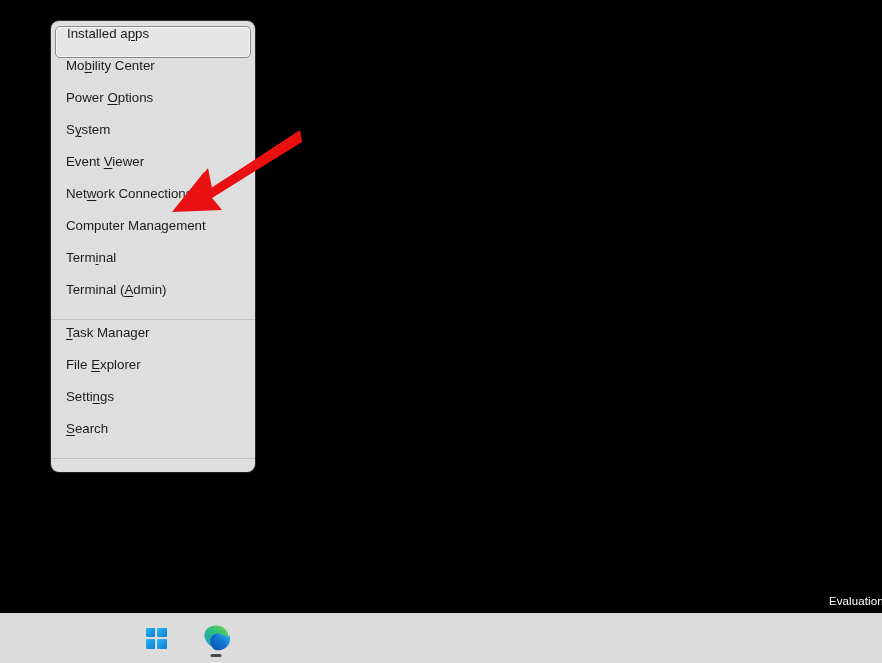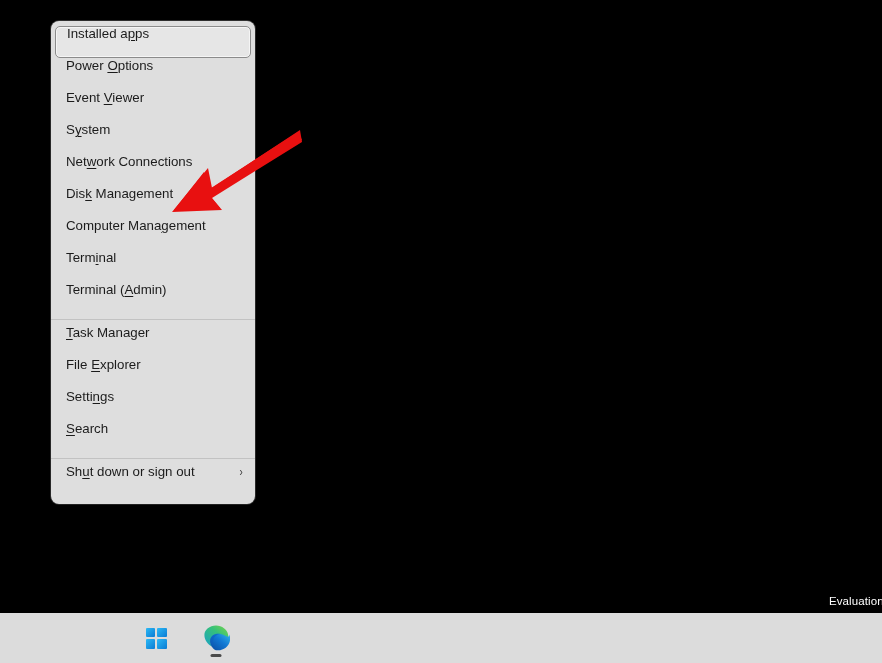--- a/index.html
+++ b/index.html
@@ -174,35 +174,35 @@
 
 <div id="desktop"></div>
 
 <div id="watermark">Evaluation copy</div>
 
 <div id="quick-menu">
     <div class="menu-item focused">
       <span class="label">Installed a<span class="accel">p</span>ps</span>
     </div>
     <div class="menu-item">
+      <span class="label">Mo<span class="accel">b</span>ility Center</span>
+    </div>
+    <div class="menu-item">
       <span class="label">Power <span class="accel">O</span>ptions</span>
     </div>
     <div class="menu-item">
+      <span class="label">S<span class="accel">y</span>stem</span>
+    </div>
+    <div class="menu-item">
       <span class="label">Event <span class="accel">V</span>iewer</span>
     </div>
     <div class="menu-item">
-      <span class="label">S<span class="accel">y</span>stem</span>
-    </div>
-    <div class="menu-item">
       <span class="label">Net<span class="accel">w</span>ork Connections</span>
     </div>
     <div class="menu-item">
-      <span class="label">Dis<span class="accel">k</span> Management</span>
-    </div>
-    <div class="menu-item">
       <span class="label">Computer Mana<span class="accel">g</span>ement</span>
     </div>
     <div class="menu-item">
       <span class="label">Term<span class="accel">i</span>nal</span>
     </div>
     <div class="menu-item">
       <span class="label">Terminal (<span class="accel">A</span>dmin)</span>
     </div>
     <div class="separator"></div>
     <div class="menu-item">
@@ -211,24 +211,20 @@
     <div class="menu-item">
       <span class="label">File <span class="accel">E</span>xplorer</span>
     </div>
     <div class="menu-item">
       <span class="label">Setti<span class="accel">n</span>gs</span>
     </div>
     <div class="menu-item">
       <span class="label"><span class="accel">S</span>earch</span>
     </div>
     <div class="separator"></div>
-    <div class="menu-item">
-      <span class="label">Sh<span class="accel">u</span>t down or sign out</span>
-      <span class="chevron">›</span>
-    </div>
   </div>
 
 <svg id="annotation-arrow" viewBox="0 0 134 92" xmlns="http://www.w3.org/2000/svg">
   <polygon fill="#e81010" points="130,4 40,62 36,44 6,82 52,80 42,68 134,12"></polygon>
   <path fill="#e81010" d="M132,2 L44,60 L40,40 L4,84 L54,82 L44,70 L134,14 Z"></path>
 </svg>
 
 <div id="taskbar">
   <div id="taskbar-icons">
     <div class="task-btn">

